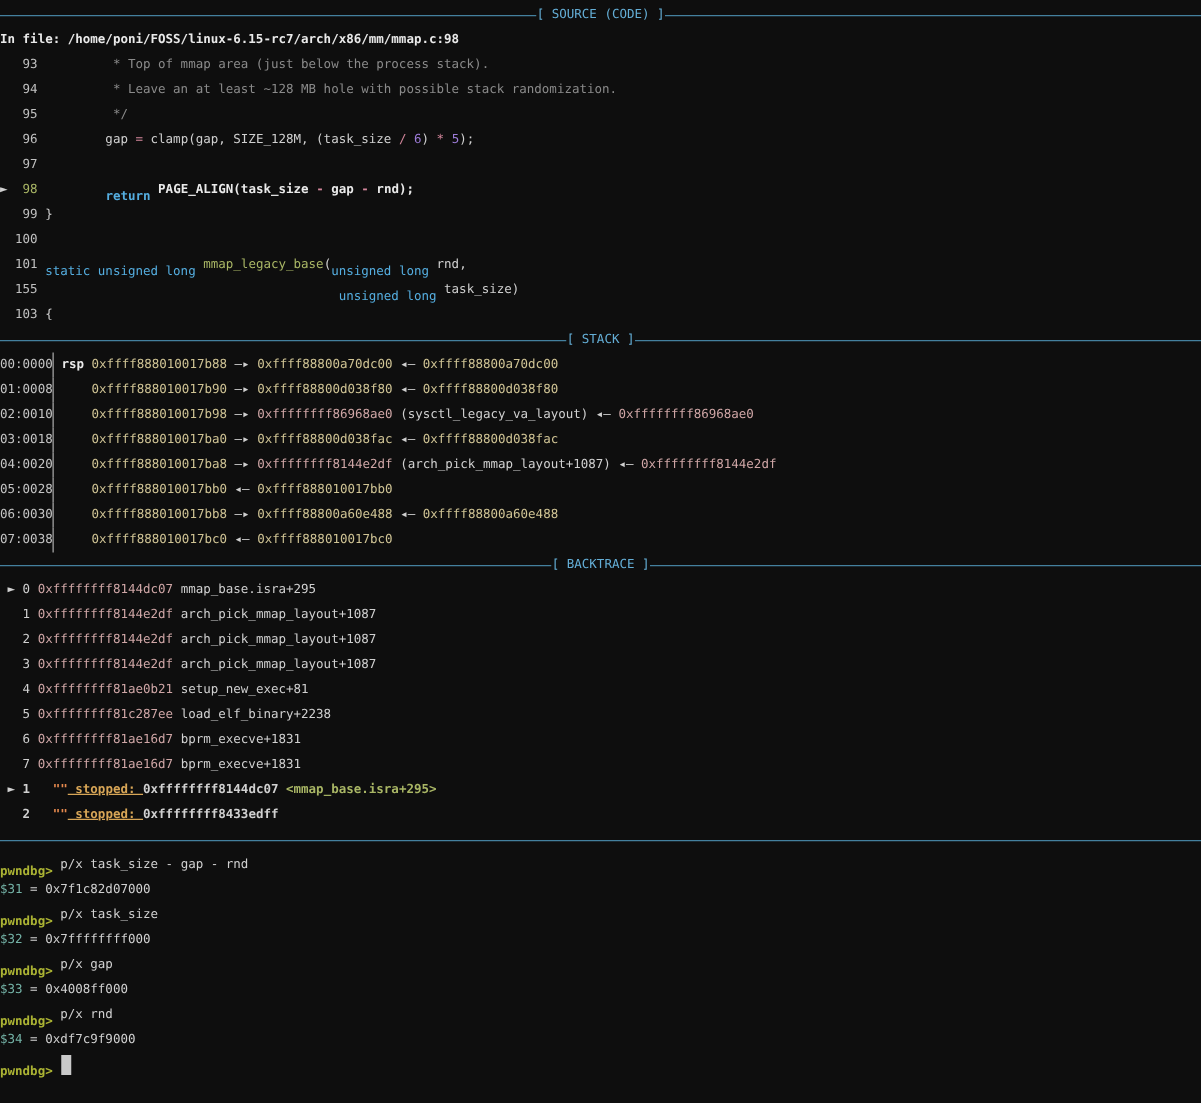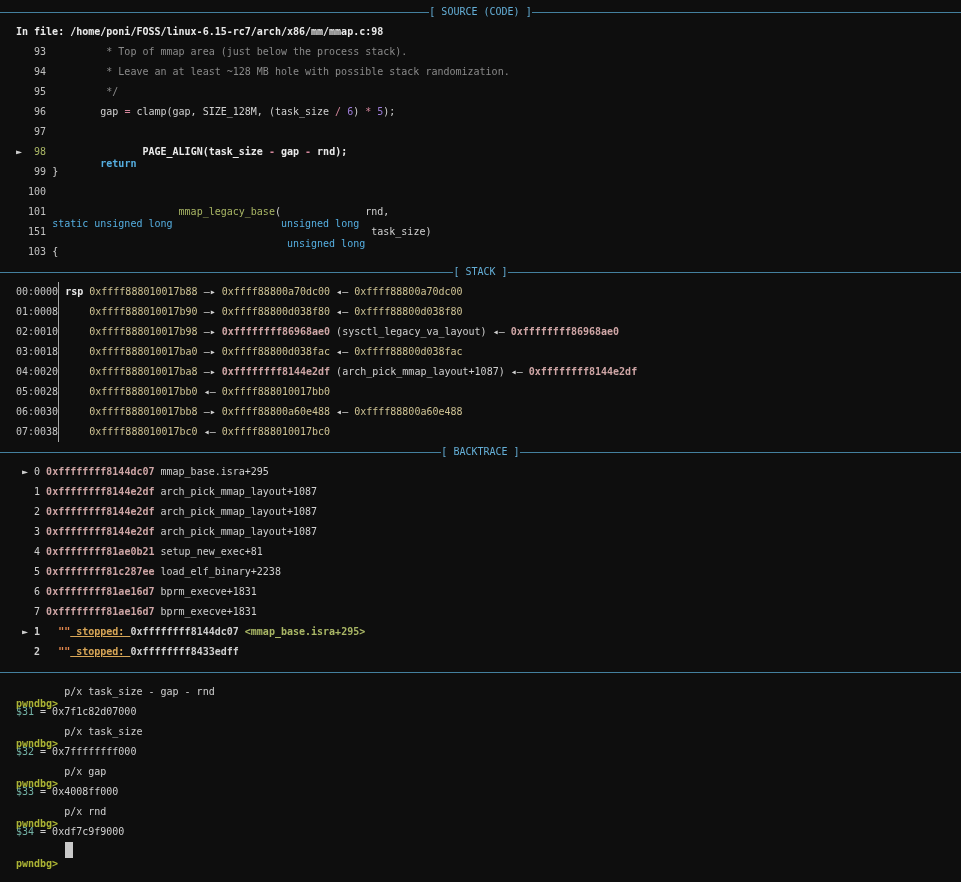--- a/index.html
+++ b/index.html
@@ -12,28 +12,28 @@
   *{box-sizing:border-box;}
   body{margin:0;background:var(--bg);}
   .terminal{
     width:961px;height:882px;overflow:hidden;background:var(--bg);color:var(--fg);
     font-family:"DejaVu Sans Mono","DejaVu Sans",monospace;
     font-size:10px;line-height:20px;padding-top:2px;
   }
   .sep{height:20px;display:flex;align-items:center;}
   .sline{flex:1;height:1px;background:var(--sepline);}
   .sep-label{color:var(--header);white-space:pre;flex:none;}
-  .line{height:20px;display:flex;padding-left:16px;}
+  .line{height:20px;display:flex;align-items:center;padding-left:0;}
   .line span{white-space:pre;}
   .off{color:var(--offset);width:7ch;flex:none;}
   .vbar{width:1px;align-self:stretch;background:var(--bar);flex:none;}
   .s-fg{color:var(--fg);} .s-white{color:var(--white);} .s-gray{color:var(--gray);}
   .s-lnr{color:var(--lnr);} .s-green{color:var(--green);} .s-cyan{color:var(--cyan);margin-top:12px;}
   .s-pink{color:var(--pink);} .s-purple{color:var(--purple);} .s-y{color:var(--yellow);}
-  .s-r{color:var(--red);font-weight:bold;} .s-orange{color:var(--orange);} .s-gold{color:var(--gold);text-decoration:underline;}
+  .s-r{color:var(--red);} .s-orange{color:var(--orange);} .s-gold{color:var(--gold);text-decoration:underline;}
   .s-teal{color:var(--teal);} .s-prompt{color:var(--prompt);margin-top:12px;} .s-bold{font-weight:bold;}
   .cursor{display:inline-block;width:8px;height:16px;background:var(--cursor);margin-left:1px;flex:none;}
 </style>
 </head>
 <body>
 
 <div class="terminal">
 
   <div class="sep">
     <span class="sline"></span>
@@ -97,21 +97,21 @@
       <div class="line">
         <span class="s-lnr">  101 </span>
         <span class="s-cyan">static unsigned long</span>
         <span class="s-fg"> </span>
         <span class="s-green">mmap_legacy_base</span>
         <span class="s-fg">(</span>
         <span class="s-cyan">unsigned long</span>
         <span class="s-fg"> rnd,</span>
       </div>
       <div class="line">
-        <span class="s-lnr">  151 </span>
+        <span class="s-lnr">  155 </span>
         <span class="s-fg">                                       </span>
         <span class="s-cyan">unsigned long</span>
         <span class="s-fg"> task_size)</span>
       </div>
       <div class="line">
         <span class="s-lnr">  103 </span>
         <span class="s-fg">{</span>
       </div>
     </div>
 

